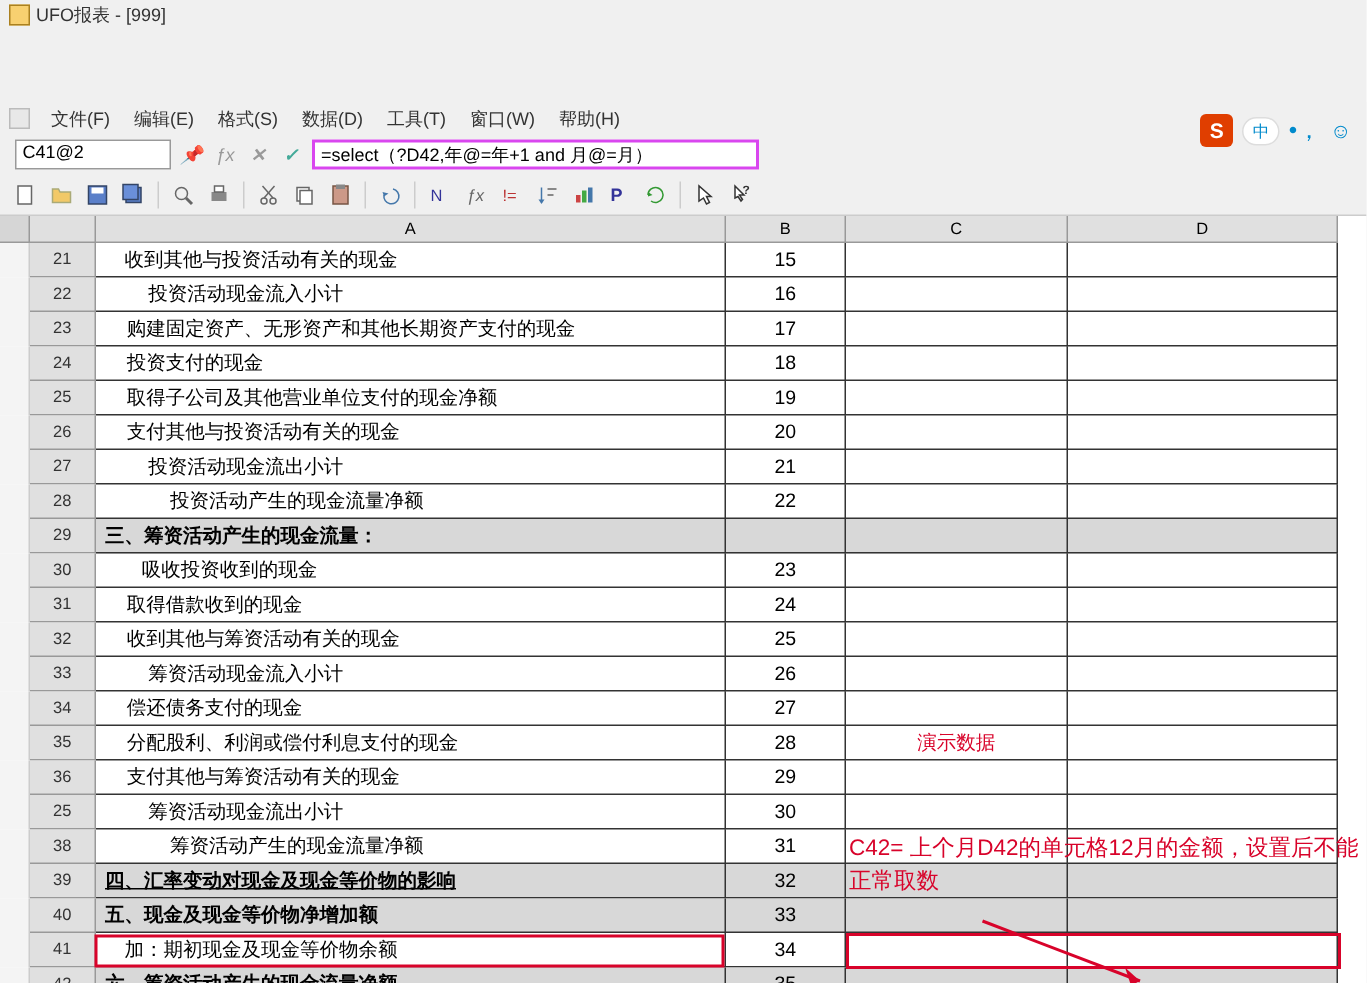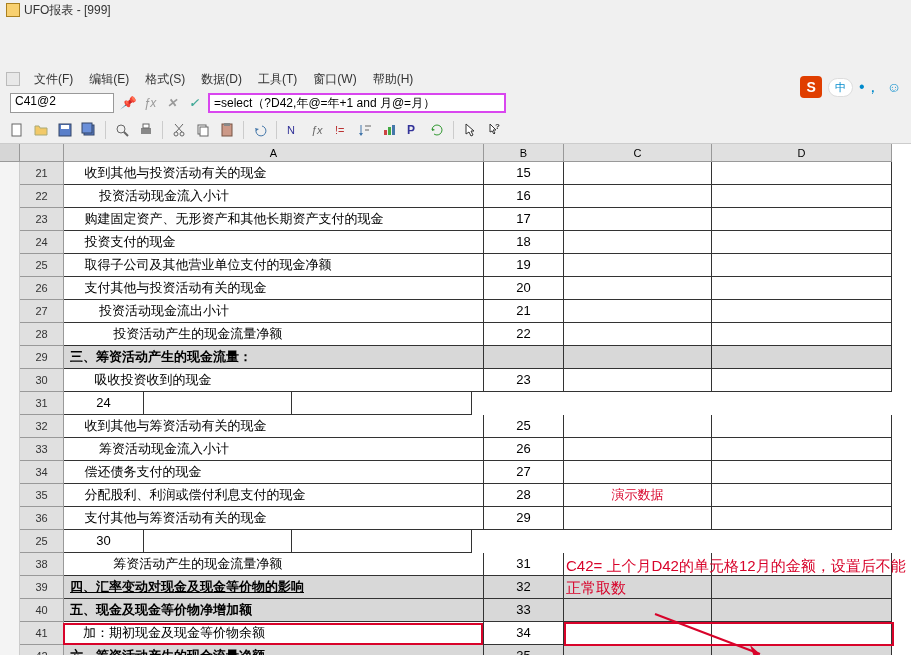--- a/index.html
+++ b/index.html
@@ -219,21 +219,21 @@
     <div class="rownum-sp"></div>
     <div class="col-h col-a">A</div>
     <div class="col-h col-b">B</div>
     <div class="col-h col-c">C</div>
     <div class="col-h col-d">D</div>
   </div>
   <div class="data-rows" id="data-rows">
       <div class="data-row">
         <div class="scroll-sp"></div>
         <div class="row-num">21</div>
-        <div class="cell col-a-cell" style="white-space: pre;">    收到其他与投资活动有关的现金</div>
+        <div class="cell col-a-cell" style="white-space: pre; font-family: Liberation Serif, serif;">    收到其他与投资活动有关的现金</div>
         <div class="cell col-b-cell">15</div>
         <div class="cell col-c-cell"></div>
         <div class="cell col-d-cell"></div>
       </div>
       <div class="data-row">
         <div class="scroll-sp"></div>
         <div class="row-num">22</div>
         <div class="cell col-a-cell" style="white-space: pre;">        投资活动现金流入小计</div>
         <div class="cell col-b-cell">16</div>
         <div class="cell col-c-cell"></div>
@@ -299,20 +299,21 @@
         <div class="scroll-sp"></div>
         <div class="row-num">30</div>
         <div class="cell col-a-cell" style="white-space: pre; padding-left: 16px;">    吸收投资收到的现金</div>
         <div class="cell col-b-cell">23</div>
         <div class="cell col-c-cell"></div>
         <div class="cell col-d-cell"></div>
       </div>
       <div class="data-row">
         <div class="scroll-sp"></div>
         <div class="row-num">31</div>
+        <div class="cell col-a-cell" style="white-space: pre;">    取得借款收到的现金</div>
         <div class="cell col-b-cell">24</div>
         <div class="cell col-c-cell"></div>
         <div class="cell col-d-cell"></div>
       </div>
       <div class="data-row">
         <div class="scroll-sp"></div>
         <div class="row-num">32</div>
         <div class="cell col-a-cell" style="white-space: pre;">    收到其他与筹资活动有关的现金</div>
         <div class="cell col-b-cell">25</div>
         <div class="cell col-c-cell"></div>
@@ -346,20 +347,21 @@
         <div class="scroll-sp"></div>
         <div class="row-num">36</div>
         <div class="cell col-a-cell" style="white-space: pre;">    支付其他与筹资活动有关的现金</div>
         <div class="cell col-b-cell">29</div>
         <div class="cell col-c-cell"></div>
         <div class="cell col-d-cell"></div>
       </div>
       <div class="data-row">
         <div class="scroll-sp"></div>
         <div class="row-num">25</div>
+        <div class="cell col-a-cell" style="white-space: pre;">        筹资活动现金流出小计</div>
         <div class="cell col-b-cell">30</div>
         <div class="cell col-c-cell"></div>
         <div class="cell col-d-cell"></div>
       </div>
       <div class="data-row">
         <div class="scroll-sp"></div>
         <div class="row-num">38</div>
         <div class="cell col-a-cell" style="white-space: pre;">            筹资活动产生的现金流量净额</div>
         <div class="cell col-b-cell">31</div>
         <div class="cell col-c-cell"></div>

